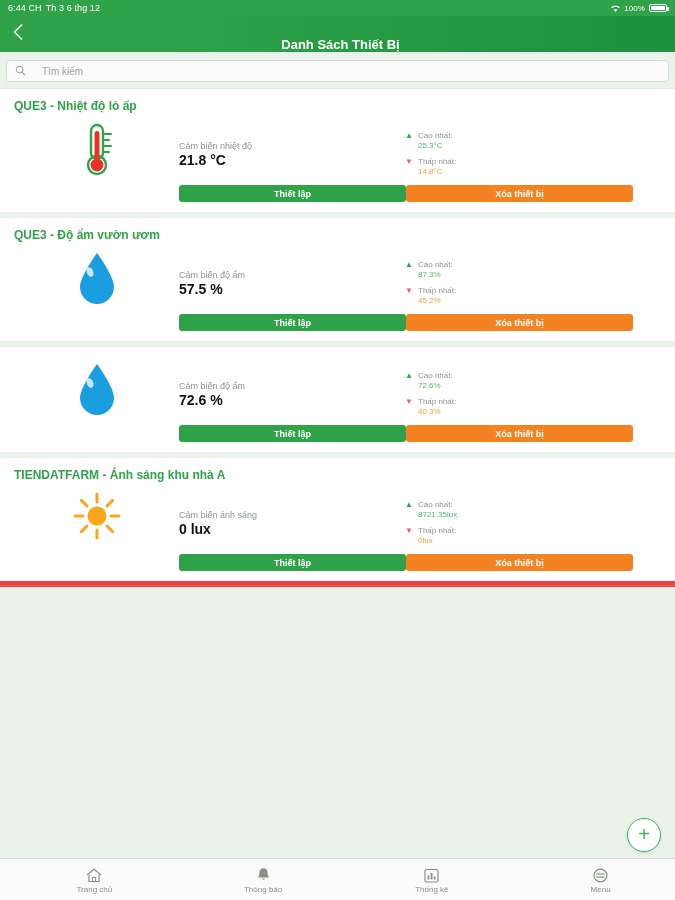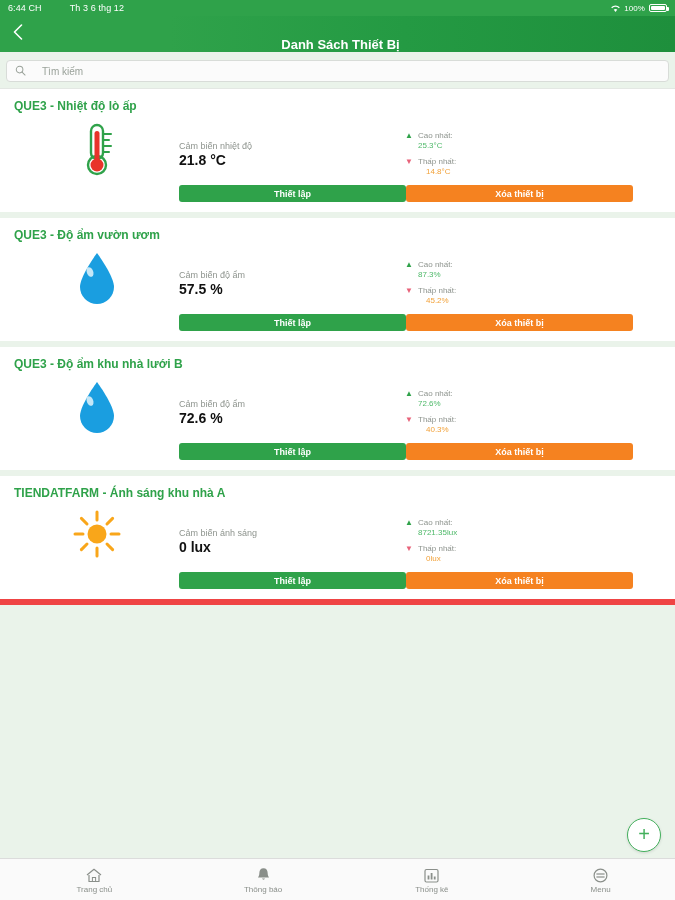--- a/index.html
+++ b/index.html
@@ -15,21 +15,21 @@
   .statusbar {
     height: 16px;
     background: #2fa24a;
     color: #ffffff;
     font-size: 9px;
     display: flex;
     align-items: center;
     padding: 0 8px;
     letter-spacing: 0.1px;
   }
-  .statusbar .sb-left { display: flex; gap: 28px; align-items: center; }
+  .statusbar .sb-left { display: flex; gap: 4px; align-items: center; }
   .statusbar .sb-right { margin-left: auto; display: flex; gap: 4px; align-items: center; }
   .wifi-ico { display: inline-block; width: 10px; height: 8px; position: relative; }
   .wifi-ico svg { display: block; }
   .batt {
     width: 18px; height: 8px;
     border: 1px solid #ffffff; border-radius: 2px;
     position: relative;
   }
   .batt::after {
     content: ""; position: absolute; right: -3px; top: 2px;
@@ -134,21 +134,21 @@
     padding-top: 14px;
     font-size: 8px;
   }
   .stat-row { display: flex; align-items: flex-start; gap: 4px; margin-bottom: 6px; }
   .stat-arrow { width: 10px; text-align: center; line-height: 1; padding-top: 1px; }
   .stat-arrow.up { color: #2fa24a; }
   .stat-arrow.down { color: #e8637a; }
   .stat-text .stat-label { color: #8e948e; display: block; line-height: 1.25; }
   .stat-text .stat-num { display: block; line-height: 1.25; }
   .stat-num.up { color: #4fb96a; }
-  .stat-num.down { color: #f2a23a; margin-left: 8px; }
+  .stat-num.down { color: #f2a23a; }
 
   .btn-row {
     display: flex;
     gap: 0;
     padding-left: 165px;
     margin-top: -6px;
   }
   .btn {
     height: 17px;
     border-radius: 3px;
@@ -333,21 +333,20 @@
         </div>
       </div>
     </div>
     <div class="btn-row">
       <button class="btn btn-setup">Thiết lập</button>
       <button class="btn btn-delete">Xóa thiết bị</button>
     </div>
   </div>
 
   <div class="card">
-    <div class="card-title">QUE3 - Độ ẩm khu nhà lưới B</div>
     <div class="card-body">
       <div class="col-icon">
         <span class="ico-drop">
           <svg viewBox="0 0 48 58" width="48" height="58">
             <path d="M24 3 C24 3 7 26 7 37 A17 17 0 0 0 41 37 C41 26 24 3 24 3 Z" fill="#1a9ee0"></path>
             <ellipse cx="17" cy="22" rx="3.2" ry="5" fill="#ffffff" opacity="0.75" transform="rotate(-22 17 22)"></ellipse>
           </svg>
         </span>
       </div>
       <div class="col-value">

